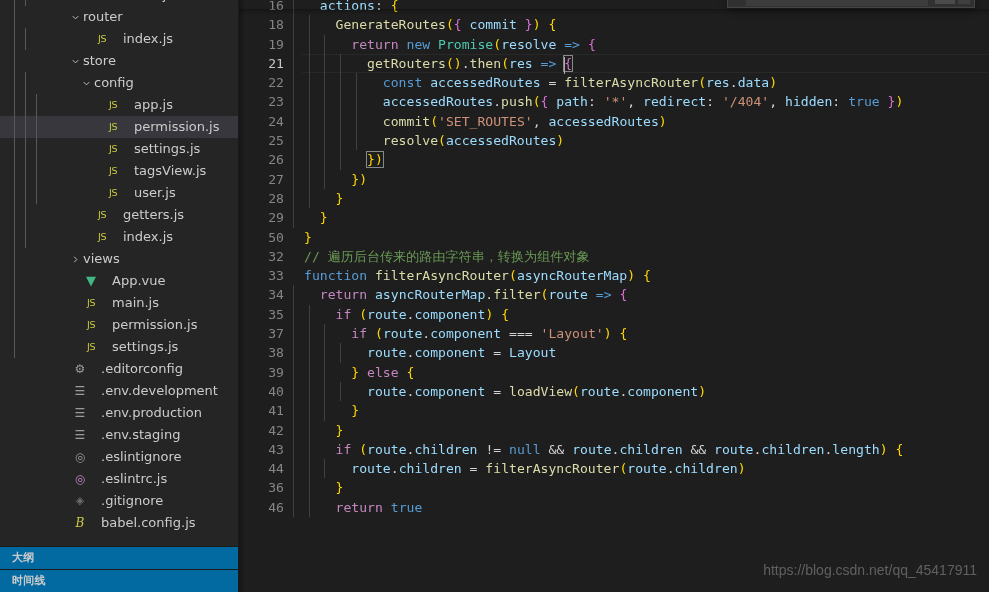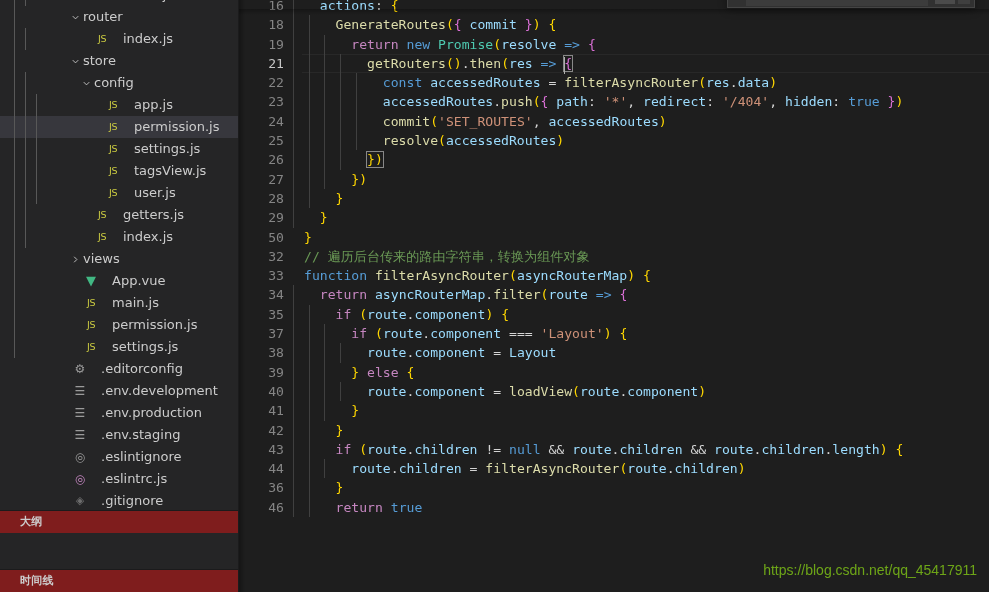--- a/index.html
+++ b/index.html
@@ -98,25 +98,24 @@
     left: 0;
     bottom: 0;
     width: 238px;
   }
   .panel-header {
     height: 22px;
     line-height: 22px;
     font-size: 11px;
     font-weight: bold;
     color: #cccccc;
-    padding-left: 20px;
-    background: #7f1d1d;
+    padding-left: 12px;
+    background: #0369a1;
     border-top: 1px solid #1b1b1c;
     letter-spacing: 0.3px;
-    margin-top: 36px;
   }
 
   
   #editor {
     position: relative;
     flex: 1 1 auto;
     height: 592px;
     background: #1e1e1e;
     overflow: hidden;
   }
@@ -243,21 +242,21 @@
     pointer-events: none;
   }
 
   
   #watermark {
     position: absolute;
     right: 12px;
     bottom: 14px;
     font-family: "Liberation Sans", sans-serif;
     font-size: 14px;
-    color: #84cc16;
+    color: #737373;
     opacity: 0.78;
     white-space: nowrap;
     pointer-events: none;
   }
 
   
   #editor-left-shadow {
     position: absolute;
     left: 0; top: 0; bottom: 0; width: 6px;
     background: linear-gradient(to right, rgba(0,0,0,0.30), rgba(0,0,0,0));

